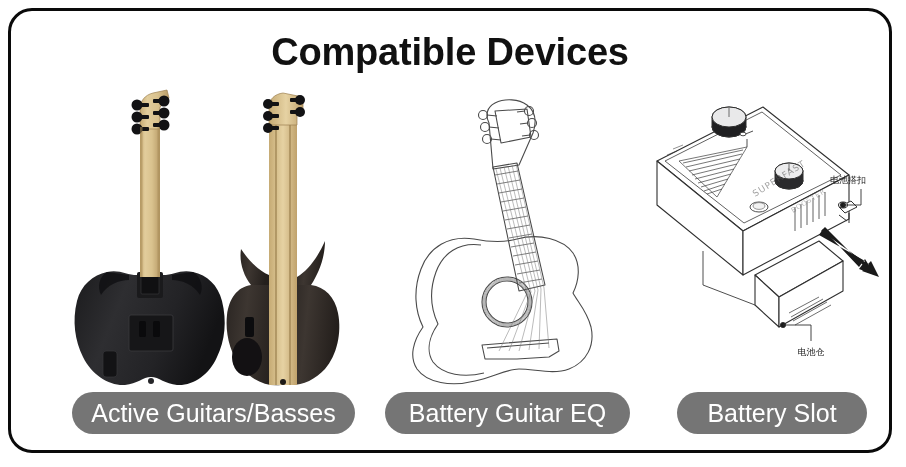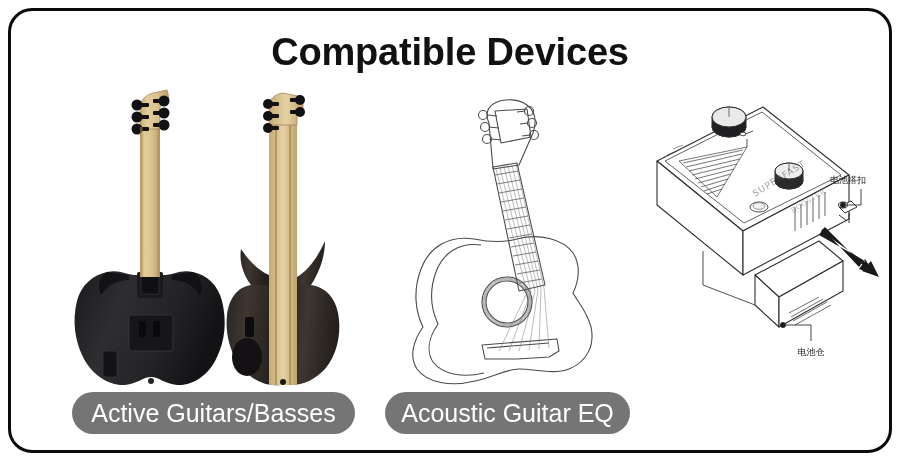--- a/index.html
+++ b/index.html
@@ -401,16 +401,17 @@
         <path d="M140 236 L 168 236 L 168 252" fill="none"></path>
       </g>
 
       <text class="cn-label" x="205" y="94" text-anchor="middle">电池搭扣</text>
       <text class="cn-label" x="168" y="266" text-anchor="middle">电池仓</text>
     </svg>
   </div>
 
   <div class="pill" id="pill-electric">Active Guitars/Basses</div>
 
-  <div class="pill" id="pill-acoustic">Acoustic Guitar EQ</div>
-
+  <div class="pill" id="pill-acoustic">Battery Guitar EQ</div>
+
+  <div class="pill" id="pill-battery">Battery Slot</div>
 
 </div>
 
 </body></html>

